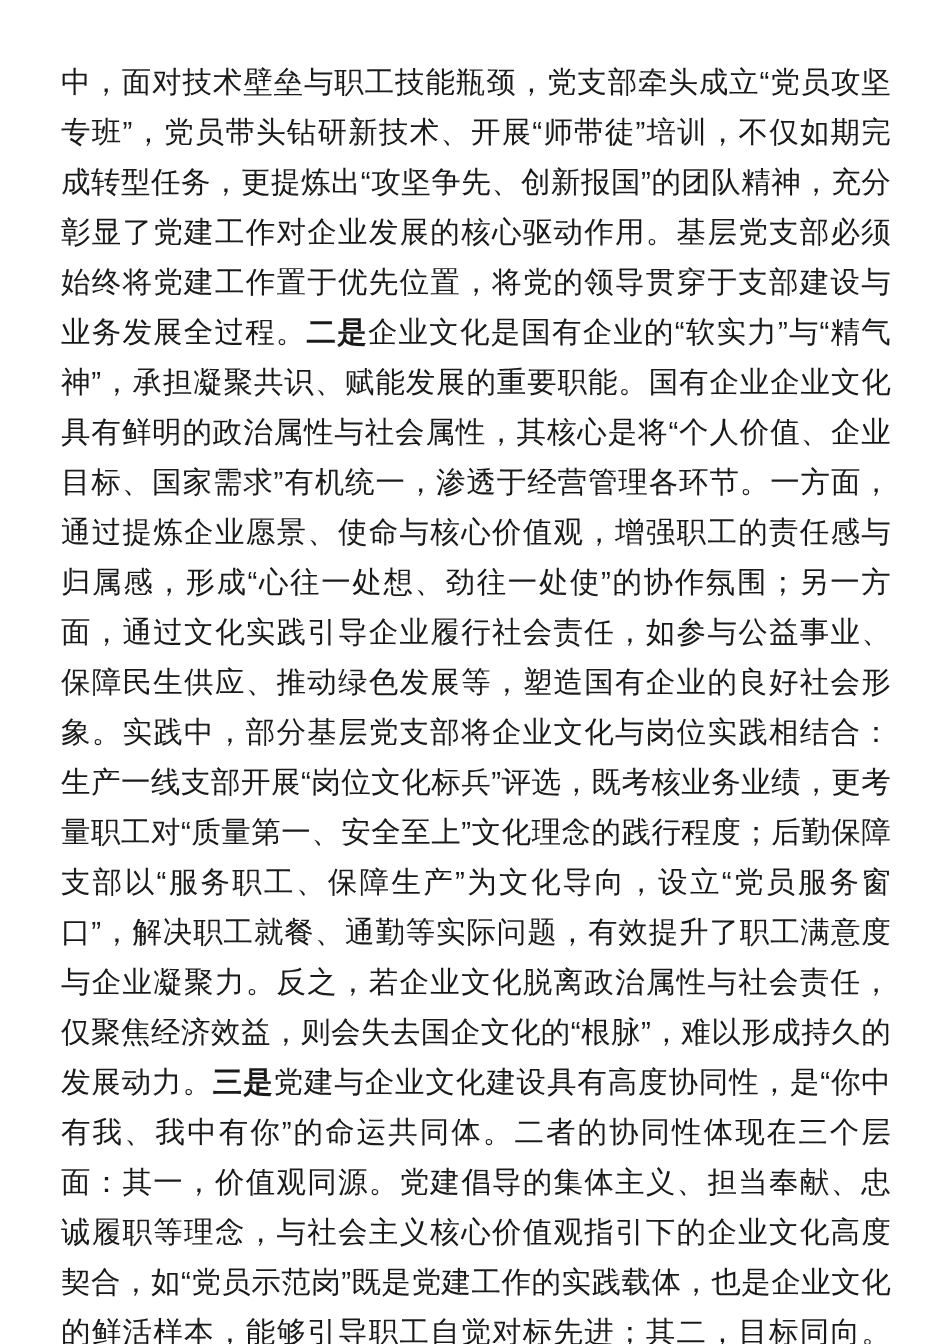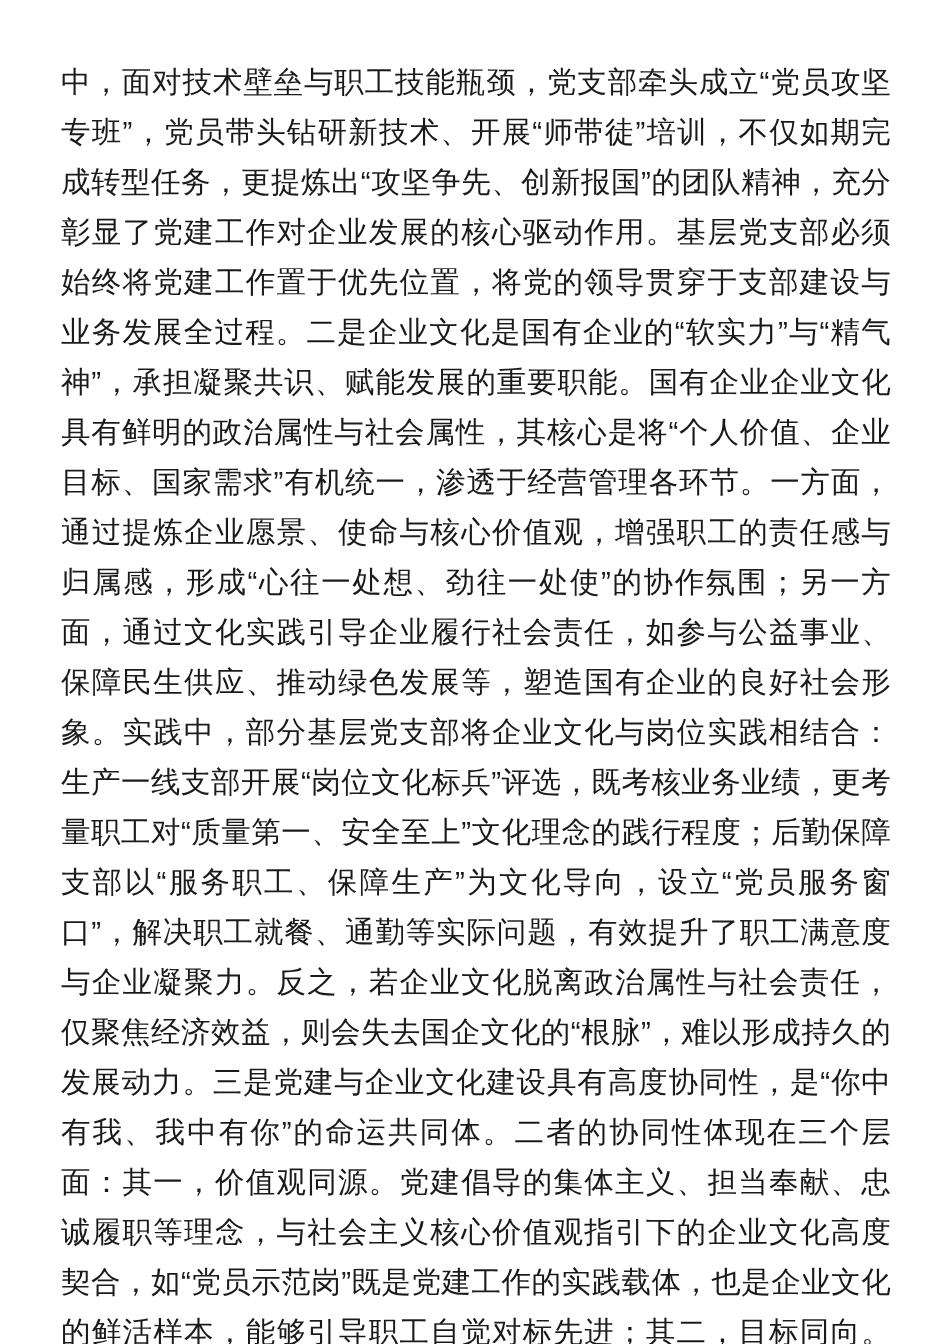--- a/index.html
+++ b/index.html
@@ -30,21 +30,21 @@
     color: #1a1a1a;
     text-align: justify;
     text-justify: inter-ideograph;
     letter-spacing: 0.2px;
     margin: 0;
     word-break: break-all;
     white-space: normal;
   }
   .para b,
   .bold-run {
-    font-weight: normal;
+    font-weight: bold;
     letter-spacing: 0.2px;
   }
 </style>
 </head>
 <body>
 
 <div class="page" style="background: rgb(255, 255, 255);">
   <div class="doc-body">
     <p class="para" id="body-paragraph" style="color: rgb(26, 26, 26);"><span>中，面对技术壁垒与职工技能瓶颈，党支部牵头成立“党员攻坚专班”，党员带头钻研新技术、开展“师带徒”培训，不仅如期完成转型任务，更提炼出“攻坚争先、创新报国”的团队精神，充分彰显了党建工作对企业发展的核心驱动作用。基层党支部必须始终将党建工作置于优先位置，将党的领导贯穿于支部建设与业务发展全过程。</span><span class="bold-run">二是</span><span>企业文化是国有企业的“软实力”与“精气神”，承担凝聚共识、赋能发展的重要职能。国有企业企业文化具有鲜明的政治属性与社会属性，其核心是将“个人价值、企业目标、国家需求”有机统一，渗透于经营管理各环节。一方面，通过提炼企业愿景、使命与核心价值观，增强职工的责任感与归属感，形成“心往一处想、劲往一处使”的协作氛围；另一方面，通过文化实践引导企业履行社会责任，如参与公益事业、保障民生供应、推动绿色发展等，塑造国有企业的良好社会形象。实践中，部分基层党支部将企业文化与岗位实践相结合：生产一线支部开展“岗位文化标兵”评选，既考核业务业绩，更考量职工对“质量第一、安全至上”文化理念的践行程度；后勤保障支部以“服务职工、保障生产”为文化导向，设立“党员服务窗口”，解决职工就餐、通勤等实际问题，有效提升了职工满意度与企业凝聚力。反之，若企业文化脱离政治属性与社会责任，仅聚焦经济效益，则会失去国企文化的“根脉”，难以形成持久的发展动力。</span><span class="bold-run">三是</span><span>党建与企业文化建设具有高度协同性，是“你中有我、我中有你”的命运共同体。二者的协同性体现在三个层面：其一，价值观同源。党建倡导的集体主义、担当奉献、忠诚履职等理念，与社会主义核心价值观指引下的企业文化高度契合，如“党员示范岗”既是党建工作的实践载体，也是企业文化的鲜活样本，能够引导职工自觉对标先进；其二，目标同向。二者均以推动企业高质量发展为核心目标——党建为企业提供政治保障与组织支撑，确保发展方向正确；企业文化为企业注入精神动力与文化活力，激发</span></p>
   </div>

